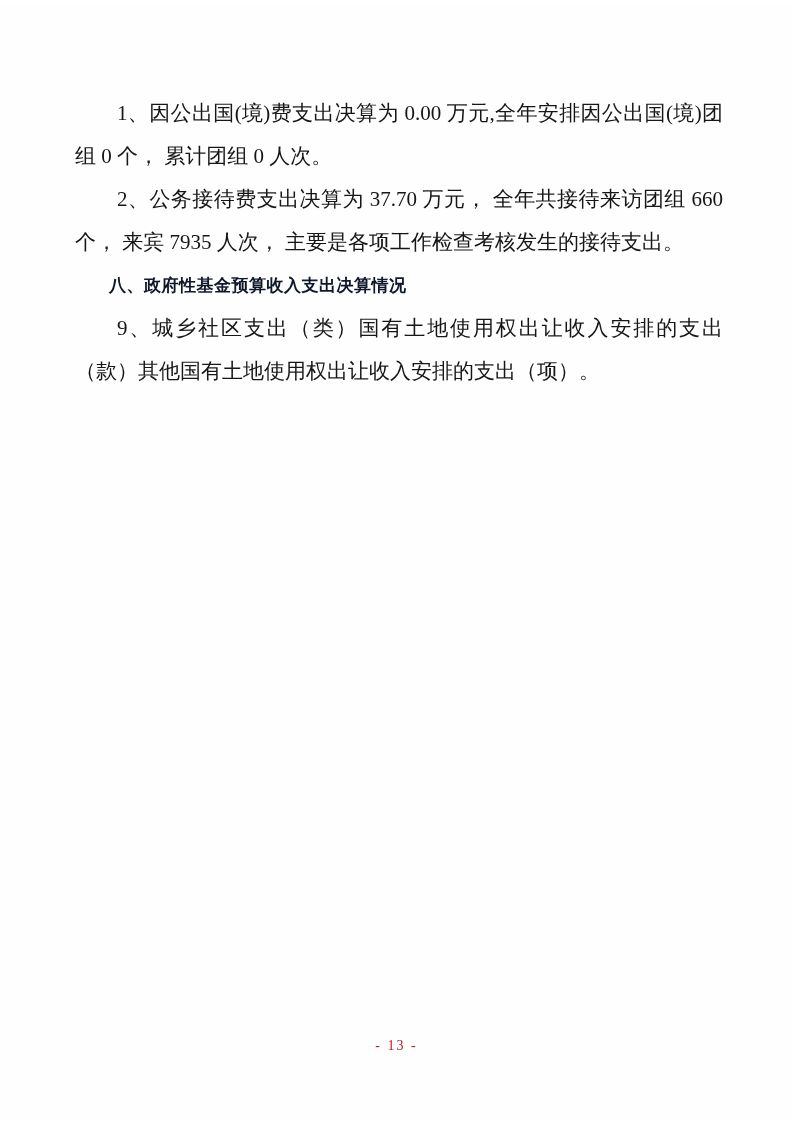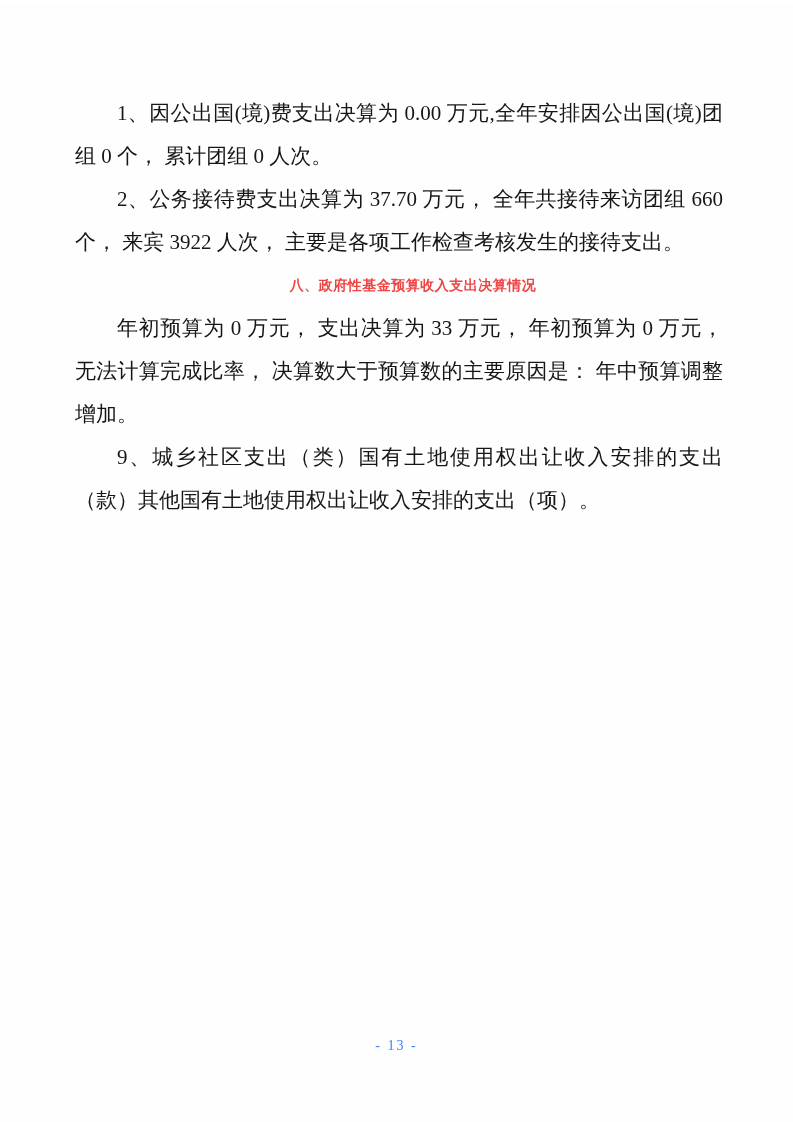--- a/index.html
+++ b/index.html
@@ -29,44 +29,43 @@
     color: #161616;
     text-indent: 2em;
     text-align: justify;
     text-justify: inter-ideograph;
     word-break: break-all;
   }
   .section-heading {
     margin: 0;
     font-family: "Liberation Sans", "DejaVu Sans", sans-serif;
     font-weight: 700;
-    font-size: 14px;
+    font-size: 17px;
     line-height: 43px;
-    color: #ef4444;
+    color: #0f172a;
     text-indent: 2em;
-    text-align: center;
+    text-align: left;
     letter-spacing: 0.5px;
   }
   .page-footer {
     position: absolute;
     left: 0;
     right: 0;
     top: 1034px;
     text-align: center;
     font-family: "Liberation Serif", "DejaVu Serif", serif;
     font-size: 14px;
-    color: #3b82f6;
+    color: #b91c1c;
     letter-spacing: 2px;
   }
 </style>
 </head>
 <body>
 
 <div class="page">
   <div class="content">
     <p class="body-para">1、因公出国(境)费支出决算为 0.00 万元,全年安排因公出国(境)团组 0 个， 累计团组 0 人次。</p>
-    <p class="body-para">2、公务接待费支出决算为 37.70 万元， 全年共接待来访团组 660 个， 来宾 3922 人次， 主要是各项工作检查考核发生的接待支出。</p>
+    <p class="body-para">2、公务接待费支出决算为 37.70 万元， 全年共接待来访团组 660 个， 来宾 7935 人次， 主要是各项工作检查考核发生的接待支出。</p>
     <h2 class="section-heading">八、政府性基金预算收入支出决算情况</h2>
-    <p class="body-para">年初预算为 0 万元， 支出决算为 33 万元， 年初预算为 0 万元，无法计算完成比率， 决算数大于预算数的主要原因是： 年中预算调整增加。</p>
     <p class="body-para">9、城乡社区支出（类）国有土地使用权出让收入安排的支出（款）其他国有土地使用权出让收入安排的支出（项）。</p>
   </div>
   <div class="page-footer">- 13 -</div>
 </div>
 
 </body></html>

